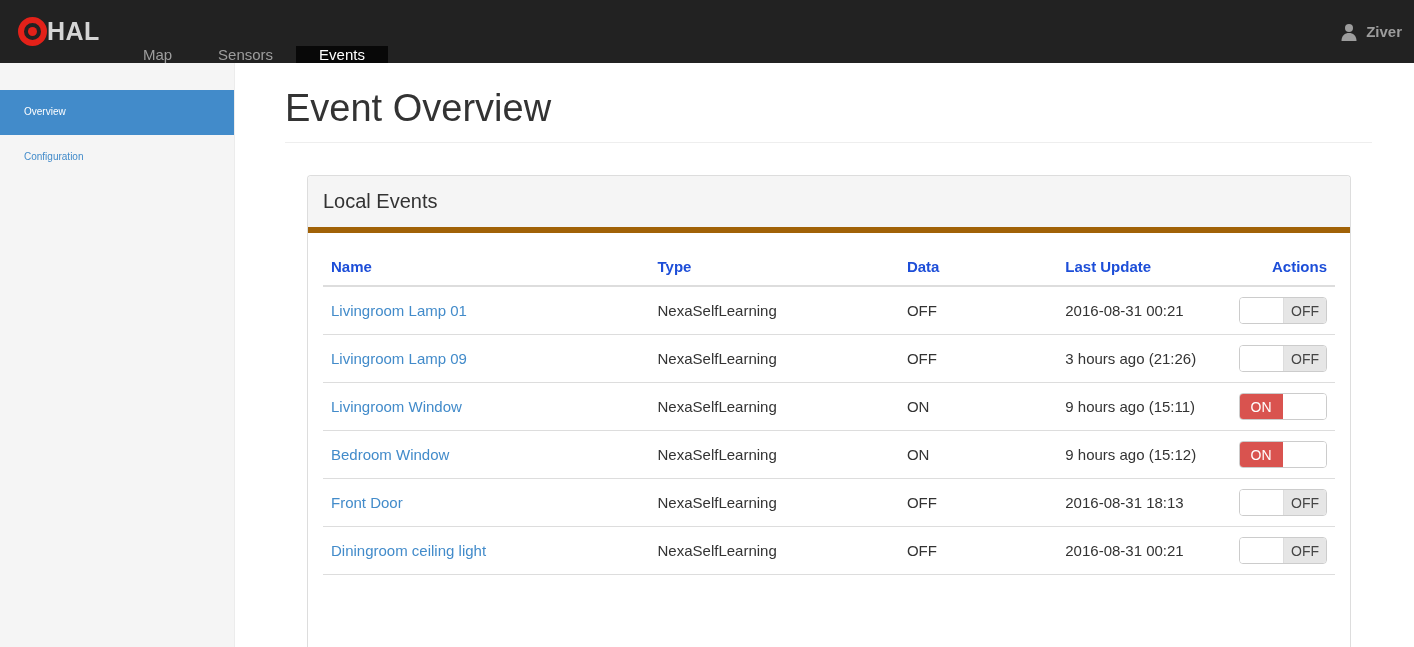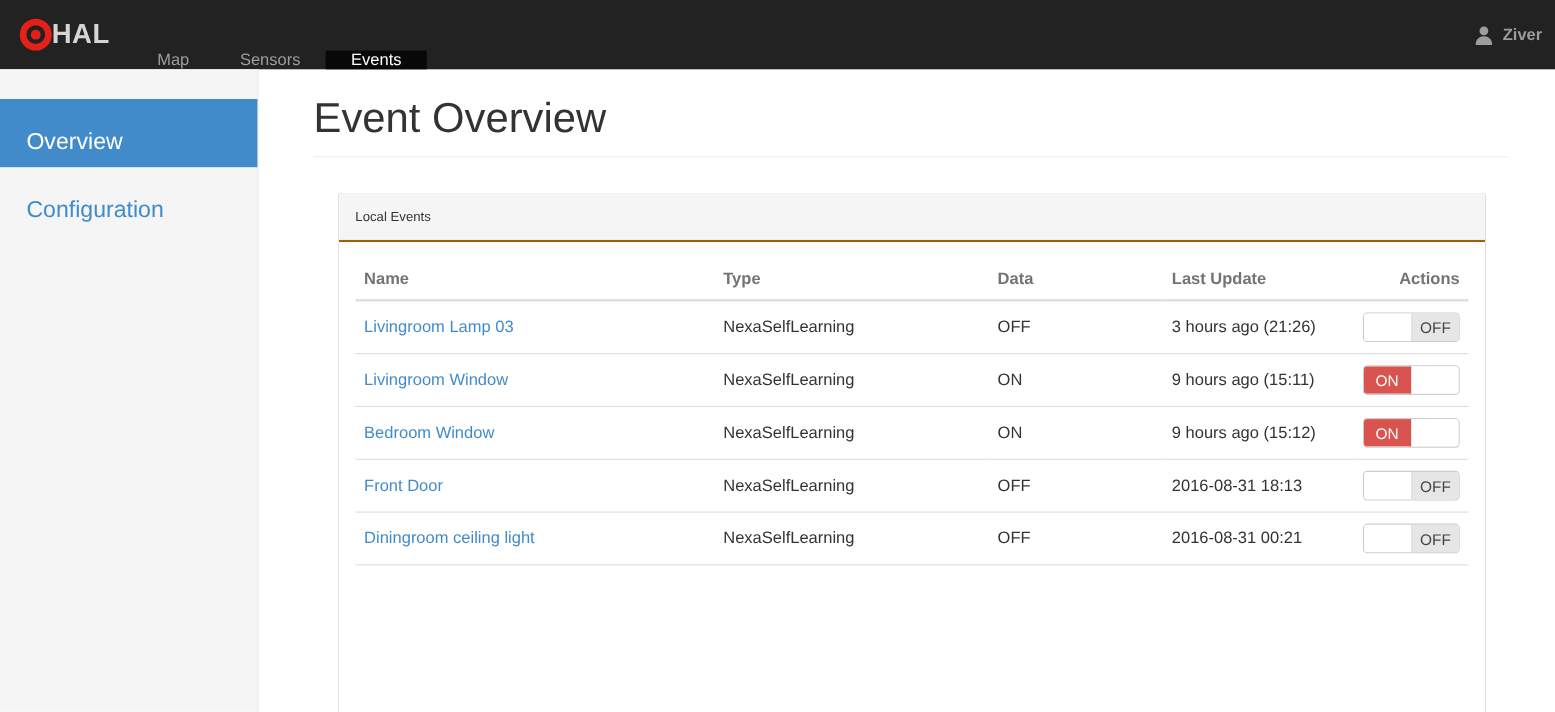--- a/index.html
+++ b/index.html
@@ -58,22 +58,22 @@
   
   .sidebar {
     position: absolute; top: 63px; left: 0; bottom: 0;
     width: 235px;
     background: #f5f5f5;
     border-right: 1px solid #ececec;
     padding-top: 27px;
   }
   .side-item {
     display: block;
-    padding: 29px 15px 14px 24px;
-    font-size: 21px; line-height: 19px;
+    padding: 12px 15px 14px 24px;
+    font-size: 10px; line-height: 19px;
     color: #428bca;
     text-decoration: none;
     cursor: pointer;
   }
   .side-item.active { background: #428bca; color: #ffffff; }
 
   
   .main {
     position: absolute; top: 63px; left: 235px;
     width: 1179px; height: 584px;
@@ -89,30 +89,30 @@
   .panel {
     margin: 32px 21px 0 22px;
     border: 1px solid #dddddd;
     border-bottom: none;
     border-radius: 4px 4px 0 0;
     background: #fff;
     height: 500px;
   }
   .panel-heading {
     background: #f5f5f5;
-    border-bottom: 2px solid #a16207;
+    border-bottom: 6px solid #a16207;
     border-radius: 4px 4px 0 0;
     padding: 14px 15px;
-    font-size: 12px; color: #333;
+    font-size: 20px; color: #333;
   }
   .panel-body { padding: 15px; }
 
   table.events { width: 100%; border-collapse: collapse; font-size: 15px; }
   .events th {
-    text-align: left; font-weight: bold; color: #737373;
+    text-align: left; font-weight: bold; color: #1d4ed8;
     padding: 10px 8px;
     border-bottom: 2px solid #dddddd;
   }
   .events td {
     padding: 10px 8px;
     border-bottom: 1px solid #dddddd;
     vertical-align: middle;
     height: 40px;
   }
   .events th.col-actions, .events td.col-actions { text-align: right; }
@@ -184,21 +184,31 @@
           <tr>
             <th class="col-name">Name</th>
             <th class="col-type">Type</th>
             <th class="col-data">Data</th>
             <th class="col-update">Last Update</th>
             <th class="col-actions">Actions</th>
           </tr>
         </thead>
         <tbody>
             <tr>
-              <td class="col-name"><a class="event-link">Livingroom Lamp 03</a></td>
+              <td class="col-name"><a class="event-link">Livingroom Lamp 01</a></td>
+              <td class="col-type">NexaSelfLearning</td>
+              <td class="col-data">OFF</td>
+              <td class="col-update">2016-08-31 00:21</td>
+              <td class="col-actions"><span class="toggle">
+                  <span class="tg-half tg-handle"></span>
+                  <span class="tg-half tg-off-label">OFF</span>
+                </span></td>
+            </tr>
+            <tr>
+              <td class="col-name"><a class="event-link">Livingroom Lamp 09</a></td>
               <td class="col-type">NexaSelfLearning</td>
               <td class="col-data">OFF</td>
               <td class="col-update">3 hours ago (21:26)</td>
               <td class="col-actions"><span class="toggle">
                   <span class="tg-half tg-handle"></span>
                   <span class="tg-half tg-off-label">OFF</span>
                 </span></td>
             </tr>
             <tr>
               <td class="col-name"><a class="event-link">Livingroom Window</a></td>

